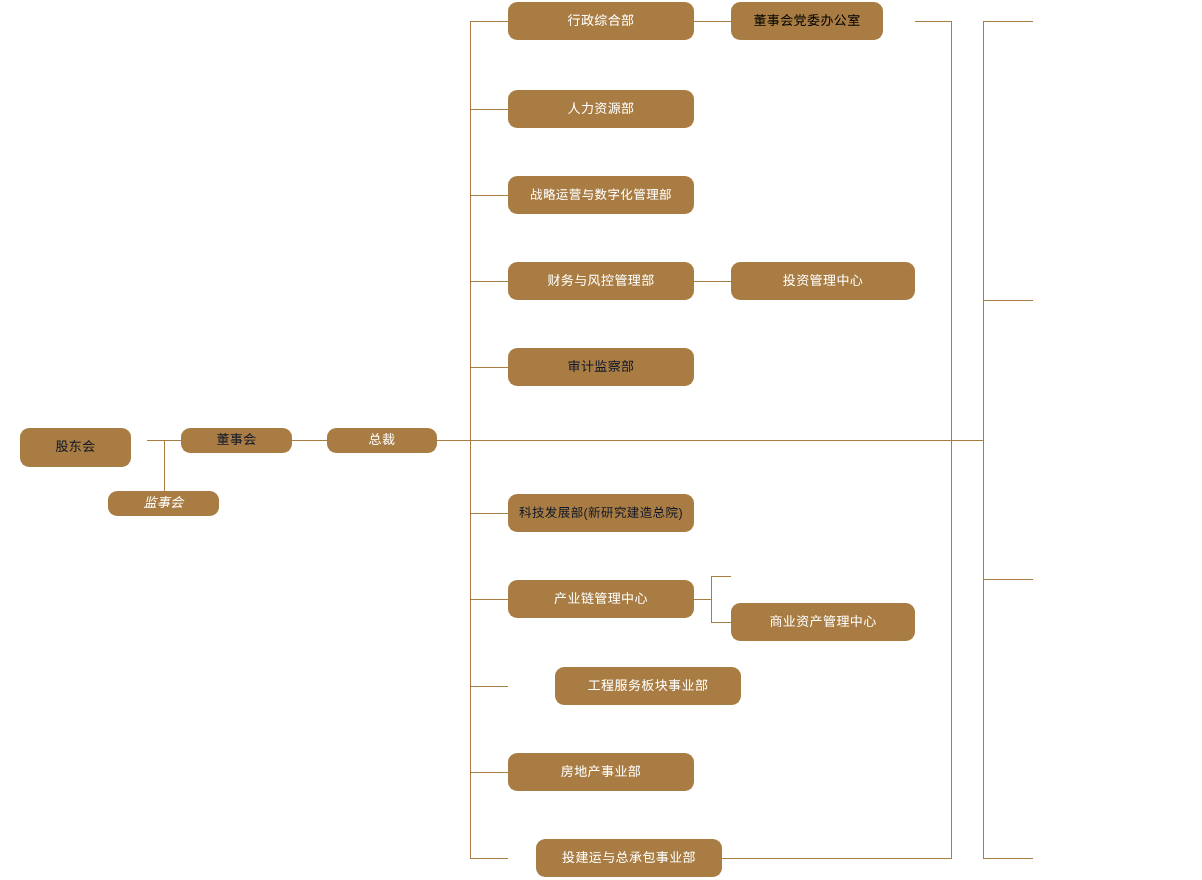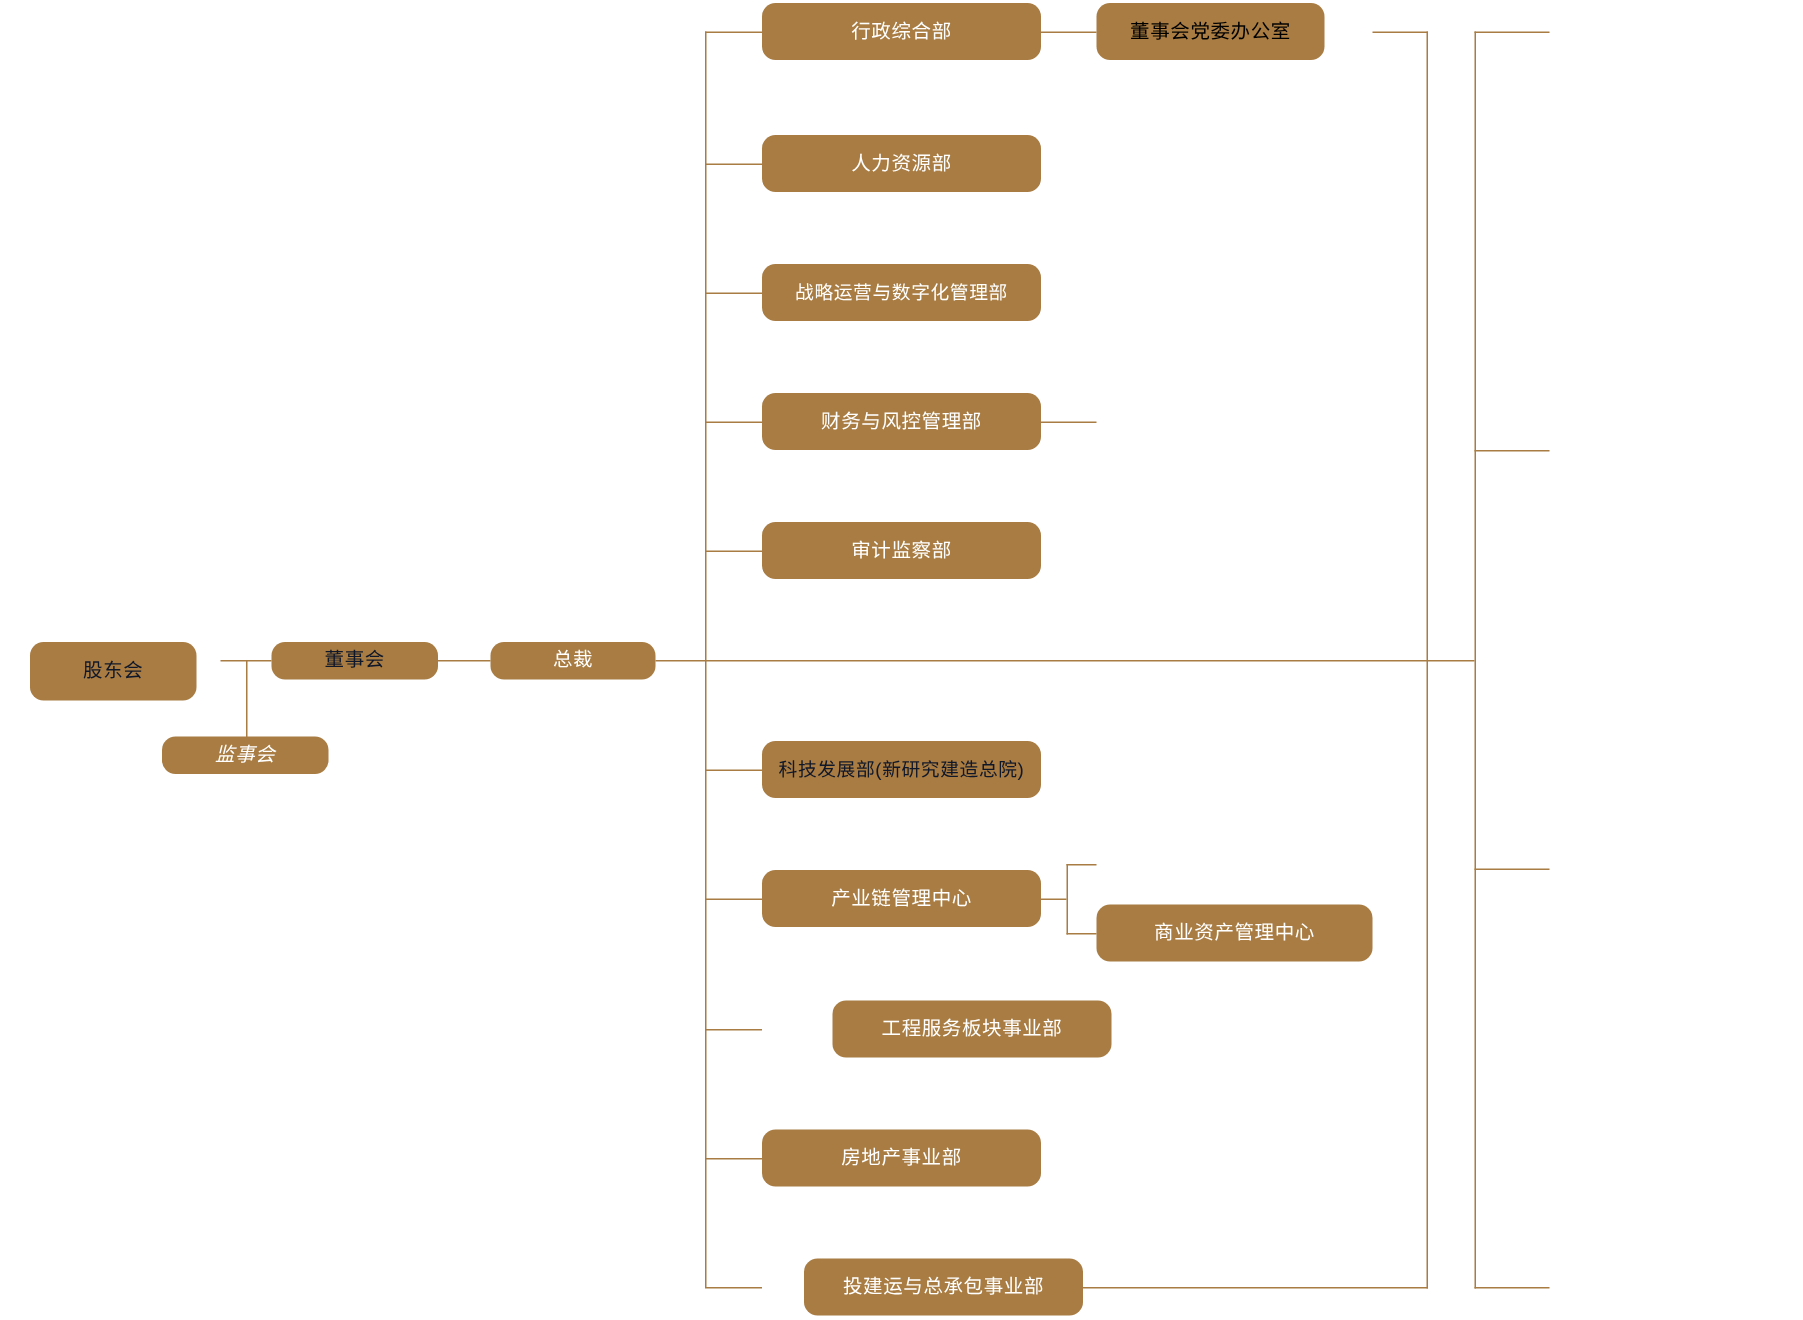--- a/index.html
+++ b/index.html
@@ -80,41 +80,42 @@
   <div class="line h" style="left: 470px; top: 109px; width: 38px; background: rgb(168, 124, 66);"></div>
   <div class="node" style="left: 508px; top: 90px; width: 186px; height: 38px; background: rgb(168, 124, 66); color: rgb(255, 255, 255);">人力资源部</div>
 
   <div class="line h" style="left: 470px; top: 195px; width: 38px; background: rgb(168, 124, 66);"></div>
   <div class="node tight" style="left: 508px; top: 176px; width: 186px; height: 38px; background: rgb(168, 124, 66); color: rgb(255, 255, 255);">战略运营与数字化管理部</div>
 
   <div class="line h" style="left: 470px; top: 281px; width: 38px; background: rgb(168, 124, 66);"></div>
   <div class="node" style="left: 508px; top: 262px; width: 186px; height: 38px; background: rgb(168, 124, 66); color: rgb(255, 255, 255);">财务与风控管理部</div>
 
   <div class="line h" style="left: 470px; top: 367px; width: 38px; background: rgb(168, 124, 66);"></div>
-  <div class="node" style="left: 508px; top: 348px; width: 186px; height: 38px; background: rgb(168, 124, 66); color: #ffffff;">审计监察部</div>
+  <div class="node" style="left: 508px; top: 348px; width: 186px; height: 38px; background: rgb(168, 124, 66); color: #0f172a;">审计监察部</div>
 
   <div class="line h" style="left: 470px; top: 513px; width: 38px; background: rgb(168, 124, 66);"></div>
   <div class="node tight" style="left: 508px; top: 494px; width: 186px; height: 38px; background: rgb(168, 124, 66); color: #0f172a;">科技发展部(新研究建造总院)</div>
 
   <div class="line h" style="left: 470px; top: 599px; width: 38px; background: rgb(168, 124, 66);"></div>
   <div class="node" style="left: 508px; top: 580px; width: 186px; height: 38px; background: rgb(168, 124, 66); color: rgb(255, 255, 255);">产业链管理中心</div>
 
   <div class="line h" style="left: 470px; top: 686px; width: 38px; background: rgb(168, 124, 66);"></div>
   <div class="node" style="left: 508px; top: 667px; width: 186px; height: 38px; background: rgb(168, 124, 66); color: rgb(255, 255, 255); margin-left: 47px;">工程服务板块事业部</div>
 
   <div class="line h" style="left: 470px; top: 772px; width: 38px; background: rgb(168, 124, 66);"></div>
   <div class="node" style="left: 508px; top: 753px; width: 186px; height: 38px; background: rgb(168, 124, 66); color: rgb(255, 255, 255);">房地产事业部</div>
 
   <div class="line h" style="left: 470px; top: 858px; width: 38px; background: rgb(168, 124, 66);"></div>
   <div class="node" style="left: 536px; top: 839px; width: 186px; height: 38px; background: rgb(168, 124, 66); color: rgb(255, 255, 255);">投建运与总承包事业部</div>
 
   <div class="line h" style="left: 694px; top: 21px; width: 37px; background: rgb(168, 124, 66);"></div>
   <div class="node" style="left: 731px; top: 2px; width: 152px; height: 38px; background: rgb(168, 124, 66); color: #000000;">董事会党委办公室</div>
 
   <div class="line h" style="left: 694px; top: 281px; width: 37px; background: rgb(168, 124, 66);"></div>
+  <div class="node" style="left: 731px; top: 262px; width: 184px; height: 38px; background: rgb(168, 124, 66); color: rgb(255, 255, 255);">投资管理中心</div>
 
   <div class="line h" style="left: 694px; top: 599px; width: 17px; background: rgb(168, 124, 66);"></div>
   <div class="line v" style="left: 711px; top: 576px; height: 47px; background: rgb(168, 124, 66);"></div>
   <div class="line h" style="left: 711px; top: 576px; width: 20px; background: rgb(168, 124, 66);"></div>
   <div class="line h" style="left: 711px; top: 622px; width: 20px; background: rgb(168, 124, 66);"></div>
 
   <div class="node" style="left: 731px; top: 603px; width: 184px; height: 38px; background: rgb(168, 124, 66); color: rgb(255, 255, 255);">商业资产管理中心</div>
 
   <div class="line h" style="left: 915px; top: 21px; width: 37px; background: rgb(168, 124, 66);"></div>
   <div class="line v" style="left: 951px; top: 21px; height: 838px; background: rgb(168, 124, 66);"></div>

